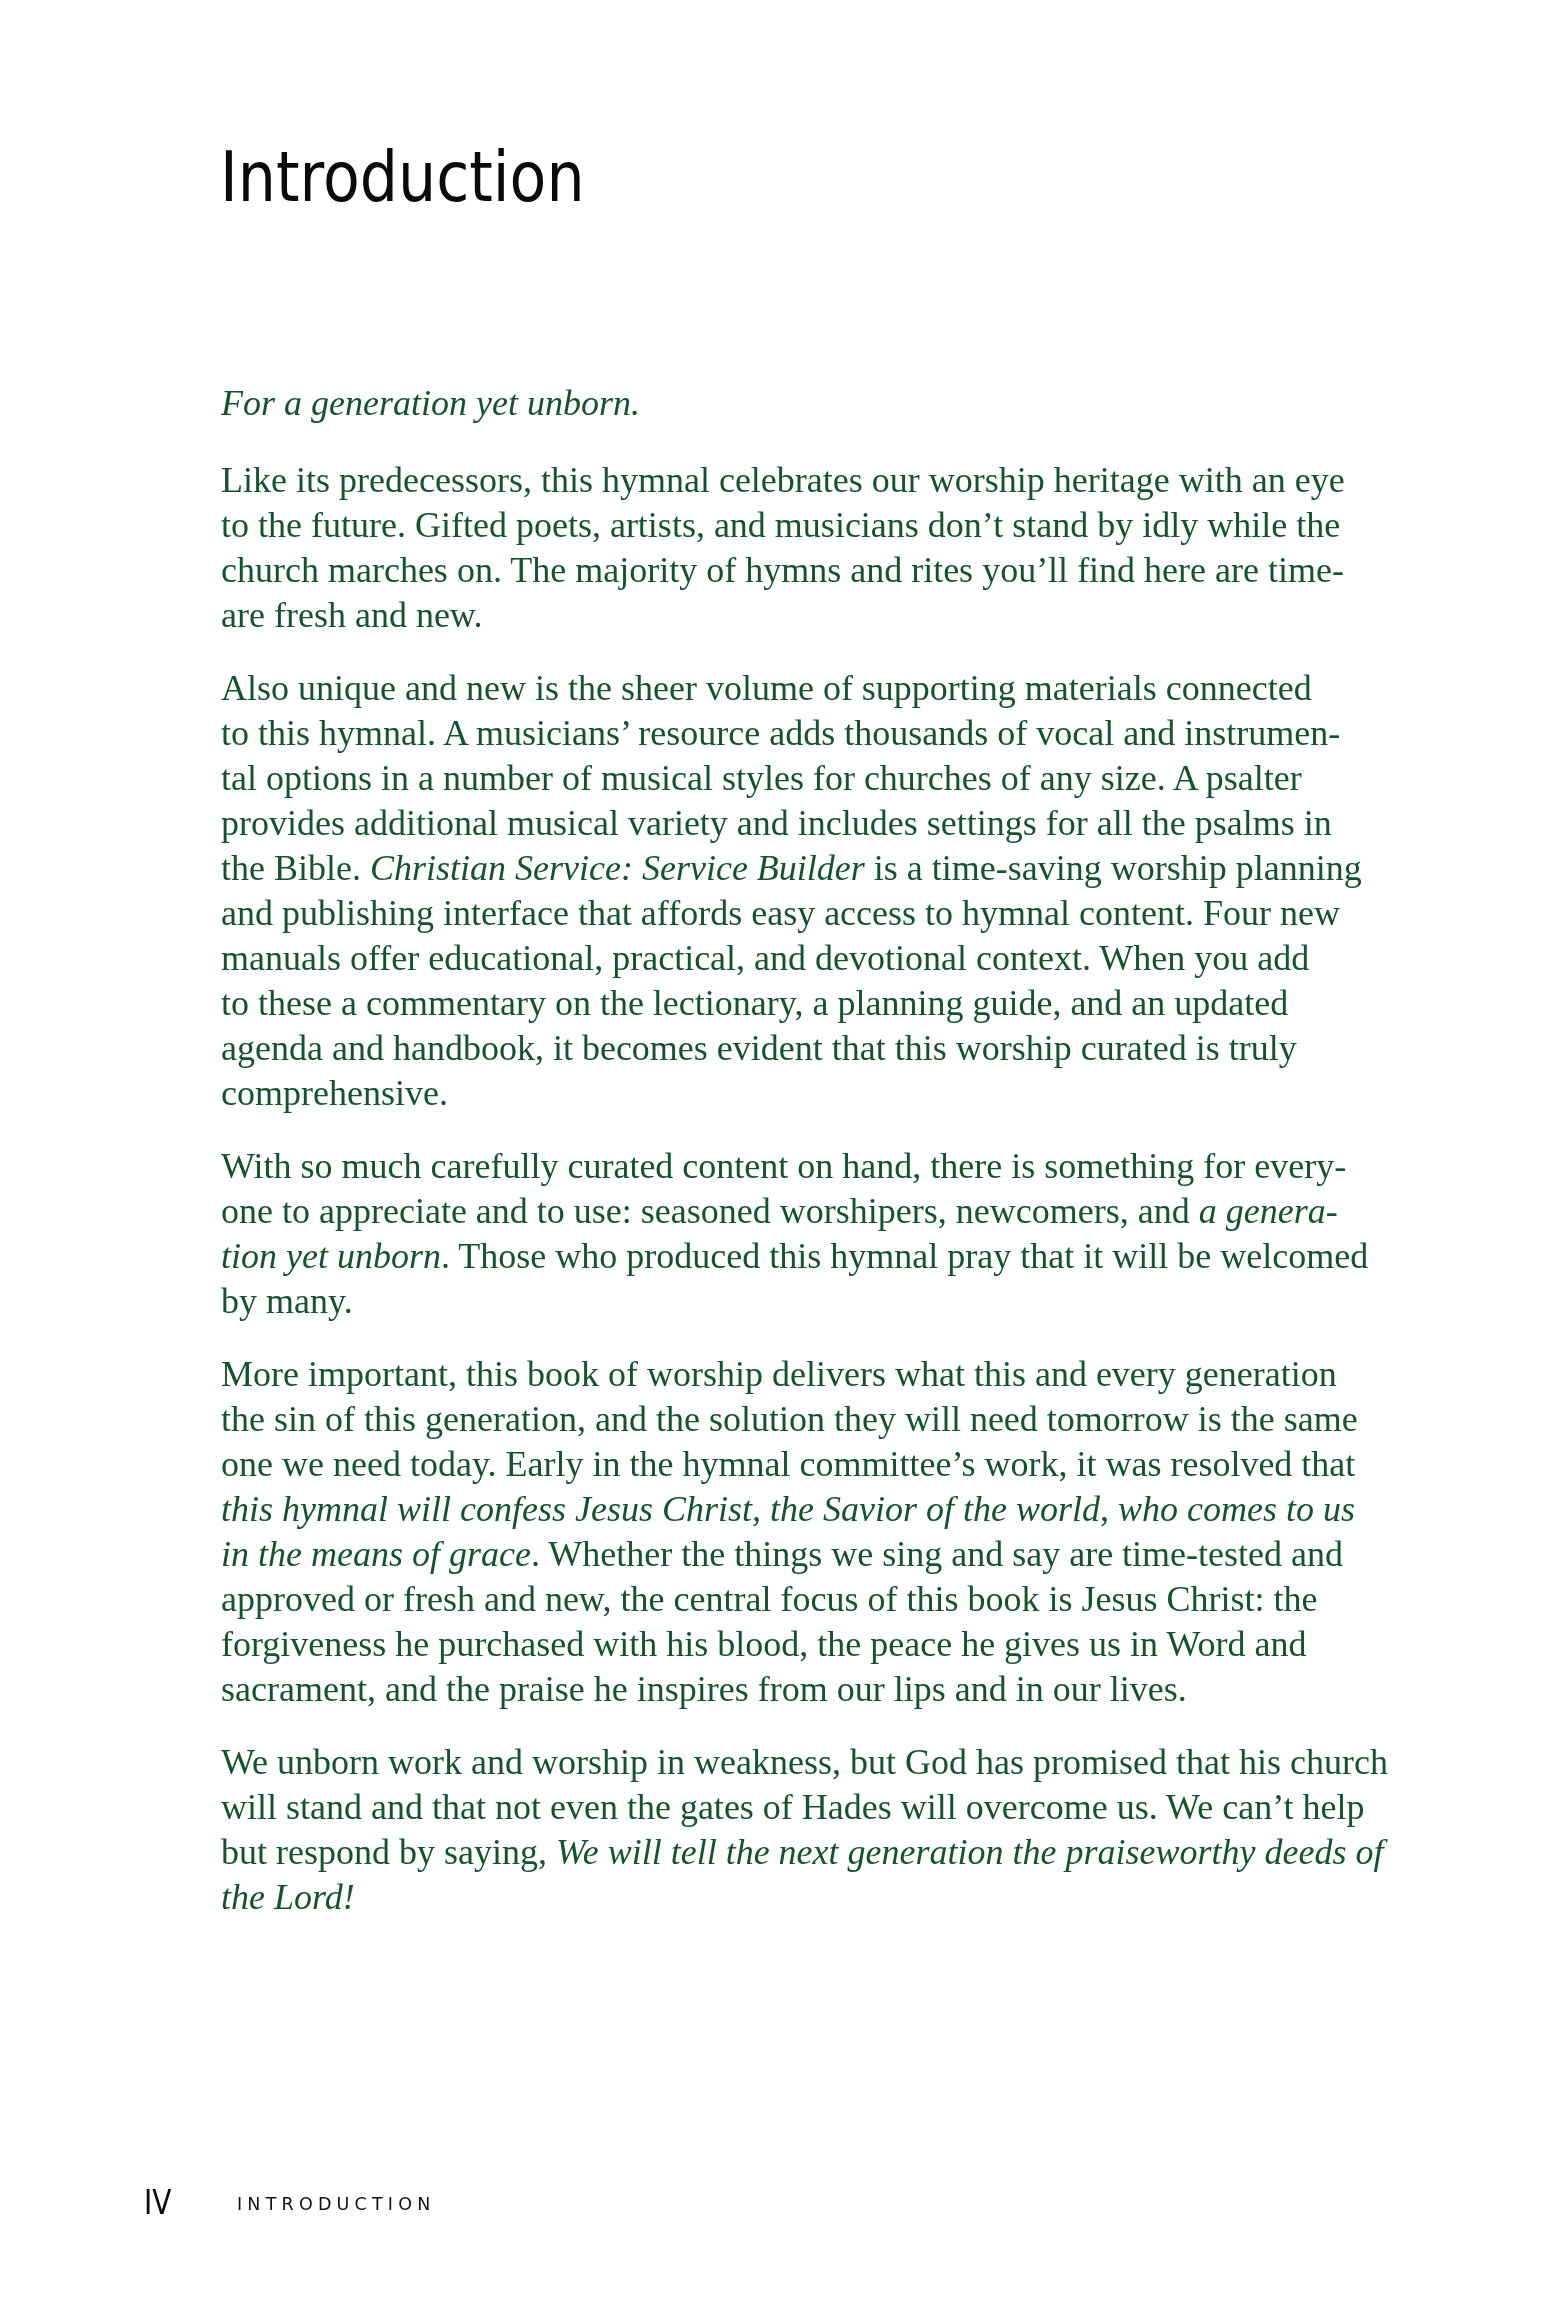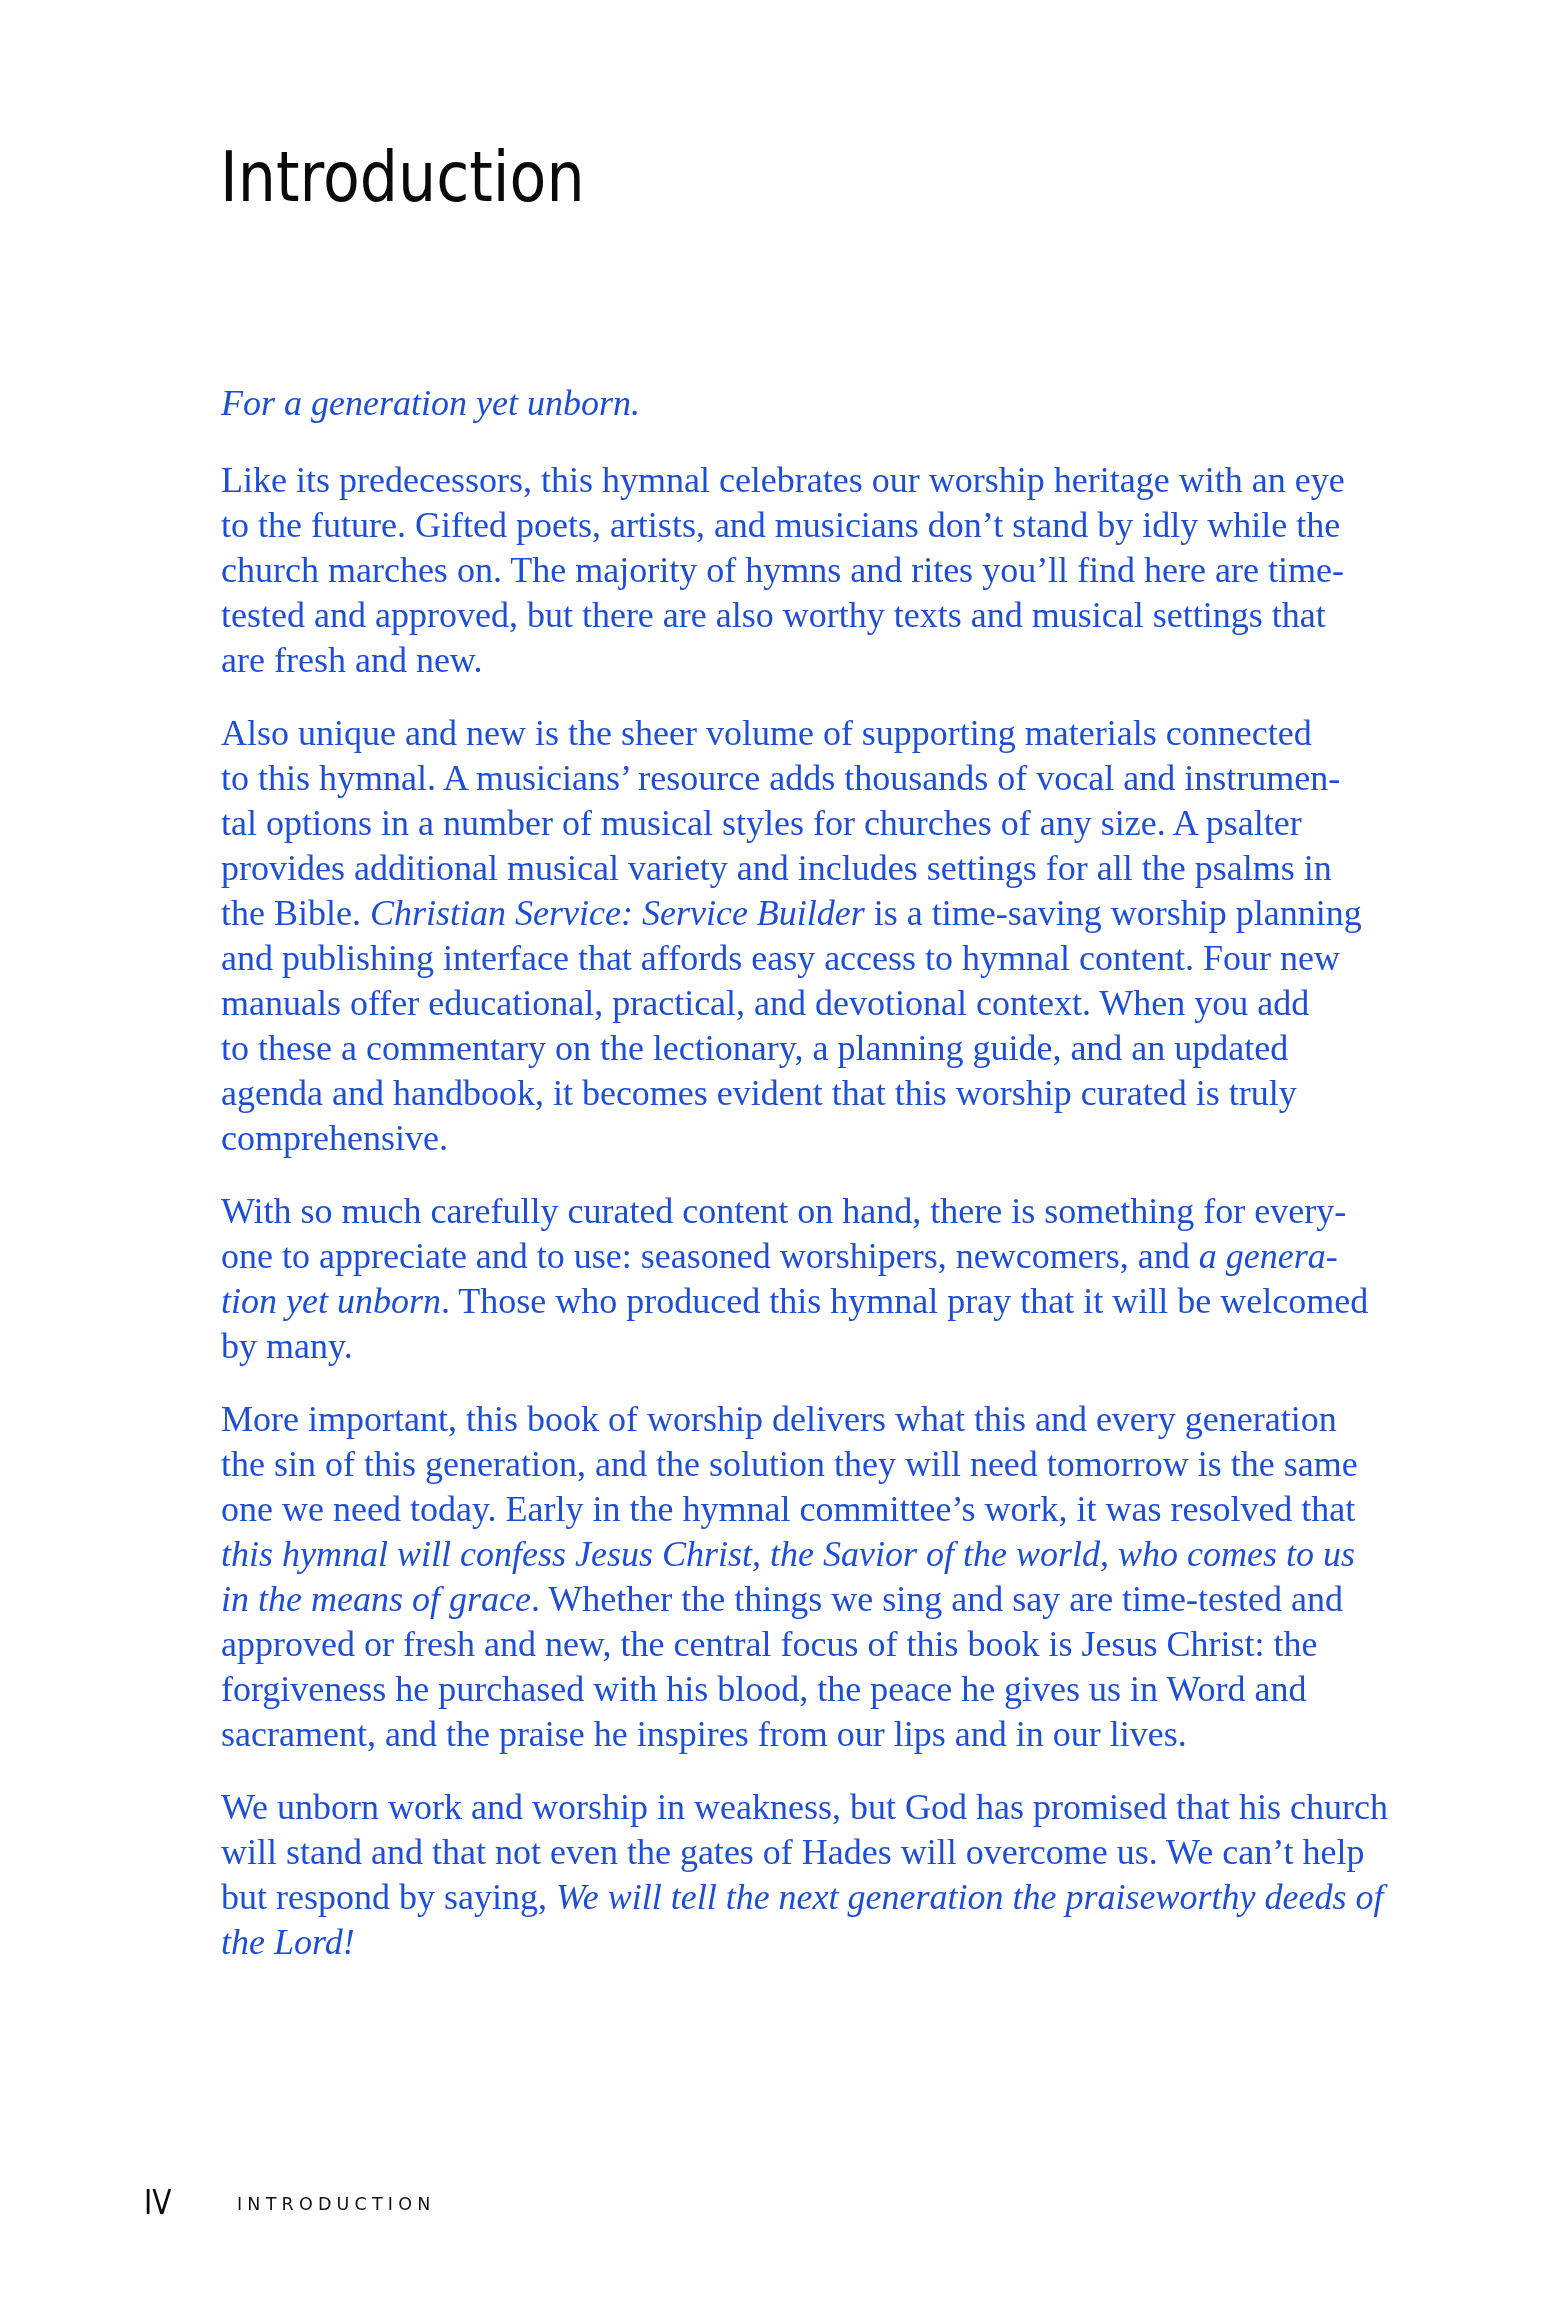--- a/index.html
+++ b/index.html
@@ -29,21 +29,21 @@
       color: #0a0a0a;
     }
     .body-text {
       position: absolute;
       left: 221px;
       top: 381px;
       width: 1153px;
       font-family: "Liberation Serif", serif;
       font-size: 36px;
       line-height: 45px;
-      color: #1d4ed8;
+      color: #14532d;
     }
     .body-text p {
       margin: 0 0 28px 0;
       white-space: nowrap;
     }
     .body-text p.epigraph {
       font-style: italic;
       margin-bottom: 32px;
     }
     .line { display: block; }
@@ -82,21 +82,20 @@
 
 <h1 class="page-title">Introduction</h1>
 
 <div class="body-text">
   <p class="epigraph">For a generation yet unborn.</p>
   <div id="paragraphs">
       <p>
         <span class="line"><span>Like its predecessors, this hymnal celebrates our worship heritage with an eye</span></span>
         <span class="line"><span>to the future. Gifted poets, artists, and musicians don’t stand by idly while the</span></span>
         <span class="line"><span>church marches on. The majority of hymns and rites you’ll find here are time-</span></span>
-        <span class="line"><span>tested and approved, but there are also worthy texts and musical settings that</span></span>
         <span class="line"><span>are fresh and new.</span></span>
       </p>
       <p>
         <span class="line"><span>Also unique and new is the sheer volume of supporting materials connected</span></span>
         <span class="line"><span>to this hymnal. A musicians’ resource adds thousands of vocal and instrumen-</span></span>
         <span class="line"><span>tal options in a number of musical styles for churches of any size. A psalter</span></span>
         <span class="line"><span>provides additional musical variety and includes settings for all the psalms in</span></span>
         <span class="line"><span>the Bible. </span><span class="it">Christian Service: Service Builder</span><span> is a time-saving worship planning</span></span>
         <span class="line"><span>and publishing interface that affords easy access to hymnal content. Four new</span></span>
         <span class="line"><span>manuals offer educational, practical, and devotional context. When you add</span></span>

